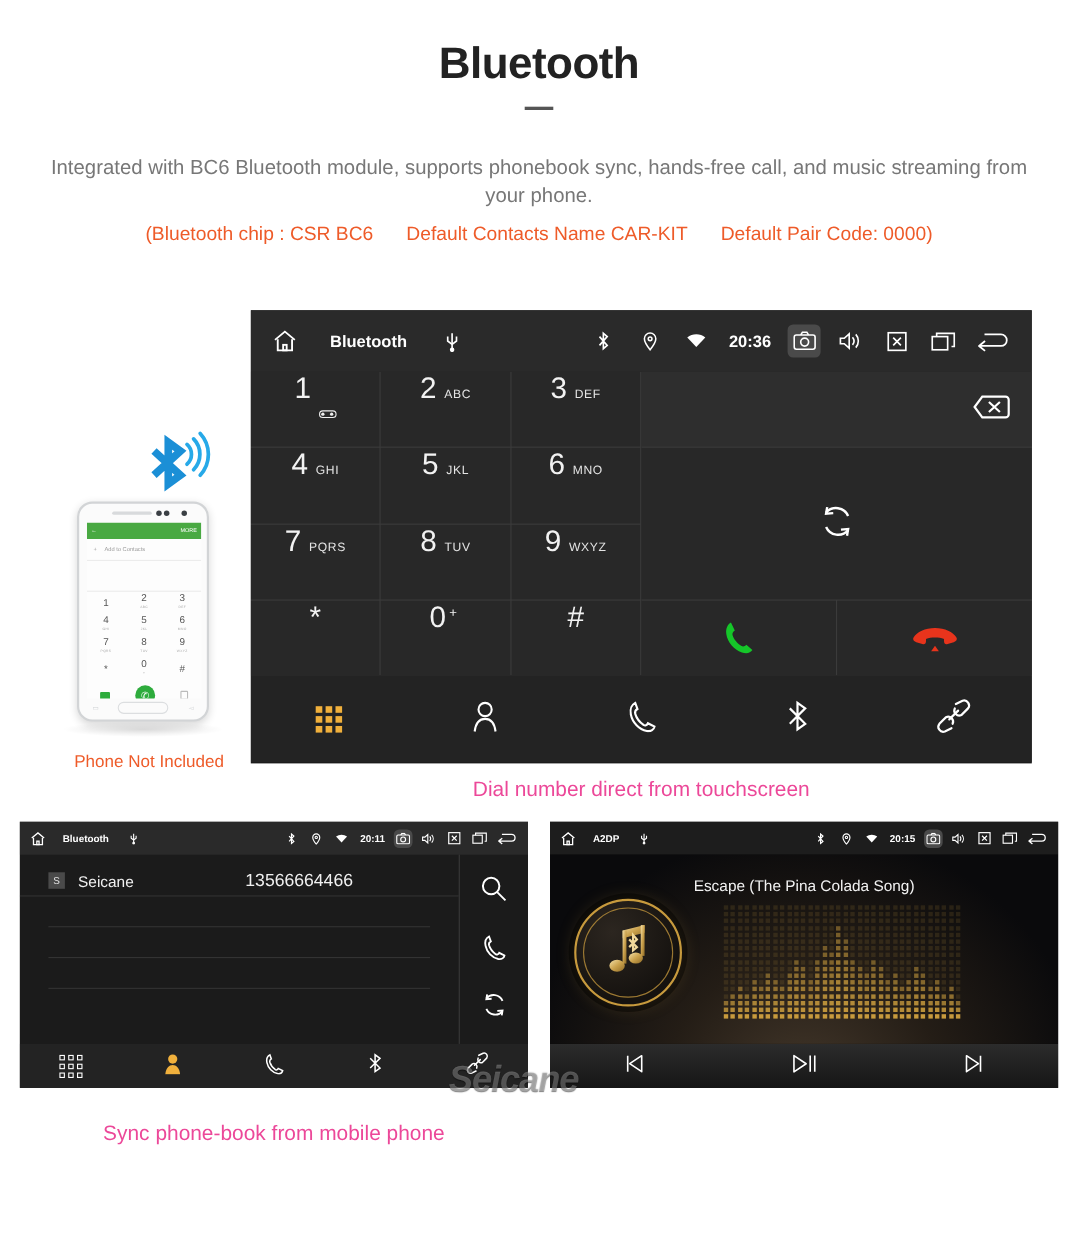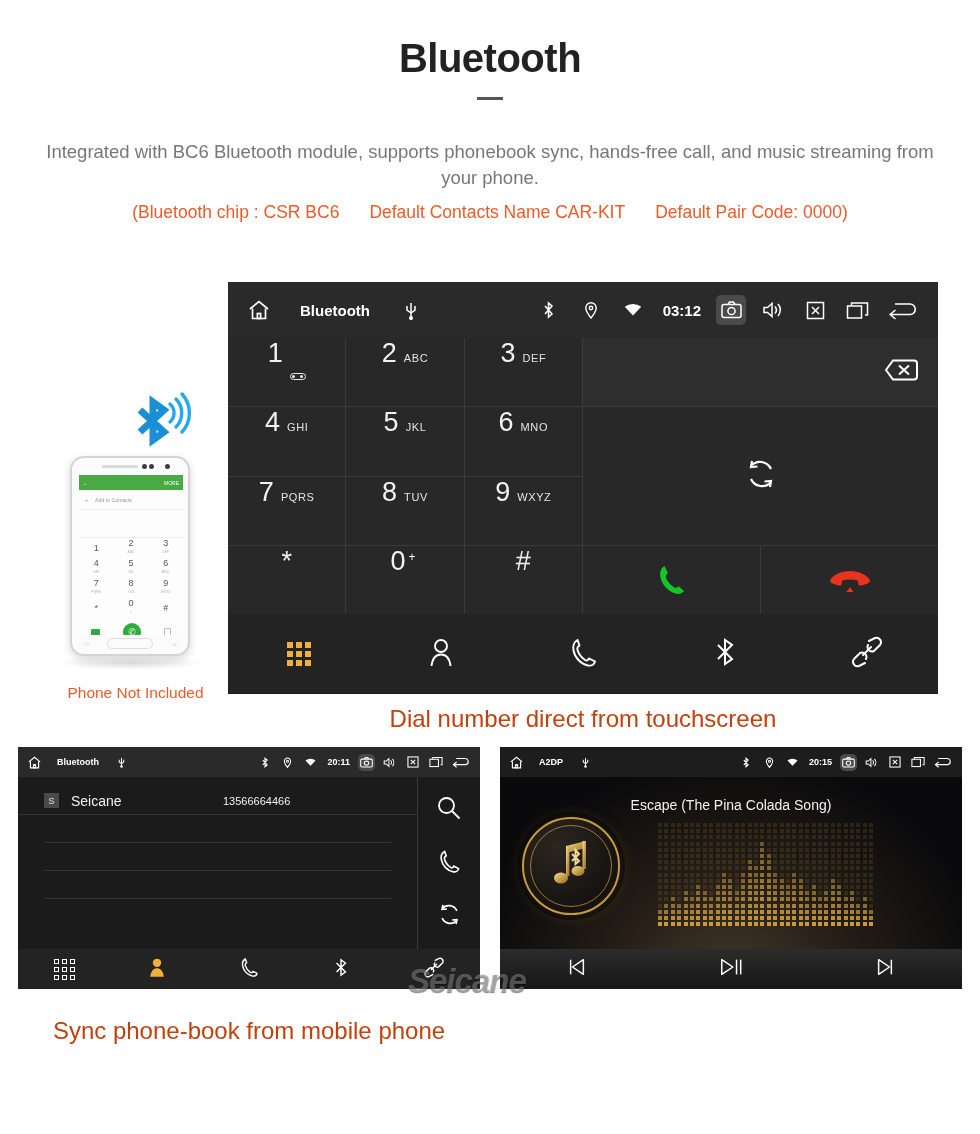--- a/index.html
+++ b/index.html
@@ -170,21 +170,21 @@
   }
   .contact-row {
     display: flex; align-items: center; gap: 12px; padding: 0 26px;
     height: 28px; border-bottom: 1px solid #333333; color: #f0f0f0;
   }
   .badge {
     width: 15px; height: 15px; background: #4a4a4a; color: #e4e4e4;
     font-size: 9px; display: flex; align-items: center; justify-content: center;
   }
   .c-name { font-size: 14px; width: 140px; }
-  .c-num { font-size: 11px; }
+  .c-num { font-size: 16px; }
   .empty-row { height: 28px; margin: 0 26px; border-bottom: 1px solid #333333; }
   .pb-rail { width: 62px; display: flex; flex-direction: column; align-items: center; justify-content: space-around; padding: 6px 0; }
   #phonebook .tabbar { height: 40px; }
 
   
   #music { left: 500px; top: 747px; width: 462px; height: 242px; background: #000; }
   #music .statusbar { height: 30px; padding: 0 8px; background: #1d1d1d; }
   #music .sb-left { gap: 14px; }
   #music .sb-title { font-size: 9px; }
   #music .sb-right { gap: 6px; }
@@ -220,21 +220,21 @@
   
   .watermark {
     position: absolute; left: 408px; top: 962px; width: 210px; height: 42px;
     font-size: 33px; font-style: italic; font-weight: bold;
     color: rgba(255,255,255,.28);
     text-shadow: 0 1px 1px rgba(0,0,0,.5);
     letter-spacing: -1px; pointer-events: none;
   }
 
   
-  .cap { position: absolute; text-align: center; color: #c2410c; font-size: 24px; line-height: 26px; }
+  .cap { position: absolute; text-align: center; color: #ec4899; font-size: 19px; line-height: 26px; }
   #cap-dialer { left: 350px; top: 706px; width: 466px; }
   #cap-phonebook { left: 18px; top: 1018px; width: 462px; }
   #cap-music { left: 500px; top: 1018px; width: 462px; }
 </style>
 </head>
 <body>
 
 <div class="page">
 
   <div class="title">Bluetooth</div>
@@ -370,21 +370,21 @@
           <svg width="14" height="18" viewBox="0 0 14 18" fill="none" stroke="#fff" stroke-width="1.4">
               <path d="M7 17 C7 17 12.2 10.5 12.2 7 A5.2 5.2 0 1 0 1.8 7 C1.8 10.5 7 17 7 17Z"></path>
               <circle cx="7" cy="7" r="1.7"></circle>
             </svg>
         </span>
         <span class="sb-ico">
           <svg width="18" height="14" viewBox="0 0 18 14" fill="#fff">
               <path d="M9 12.5 L0.8 3.8 A13 13 0 0 1 17.2 3.8 Z"></path>
             </svg>
         </span>
-        <span class="sb-time">03:12</span>
+        <span class="sb-time">20:36</span>
         <span class="sb-ico hl">
           <svg width="21" height="18" viewBox="0 0 21 18" fill="none" stroke="#fff" stroke-width="1.5">
               <rect x="1" y="3.5" width="19" height="13" rx="2"></rect>
               <path d="M7 3.5 L8.5 1 H12.5 L14 3.5"></path>
               <circle cx="10.5" cy="10" r="3.6"></circle>
             </svg>
         </span>
         <span class="sb-ico">
           <svg width="22" height="18" viewBox="0 0 22 18" fill="none" stroke="#fff" stroke-width="1.5">
               <path d="M2 6.5 H5.5 L10 2.5 V15.5 L5.5 11.5 H2 Z"></path>

